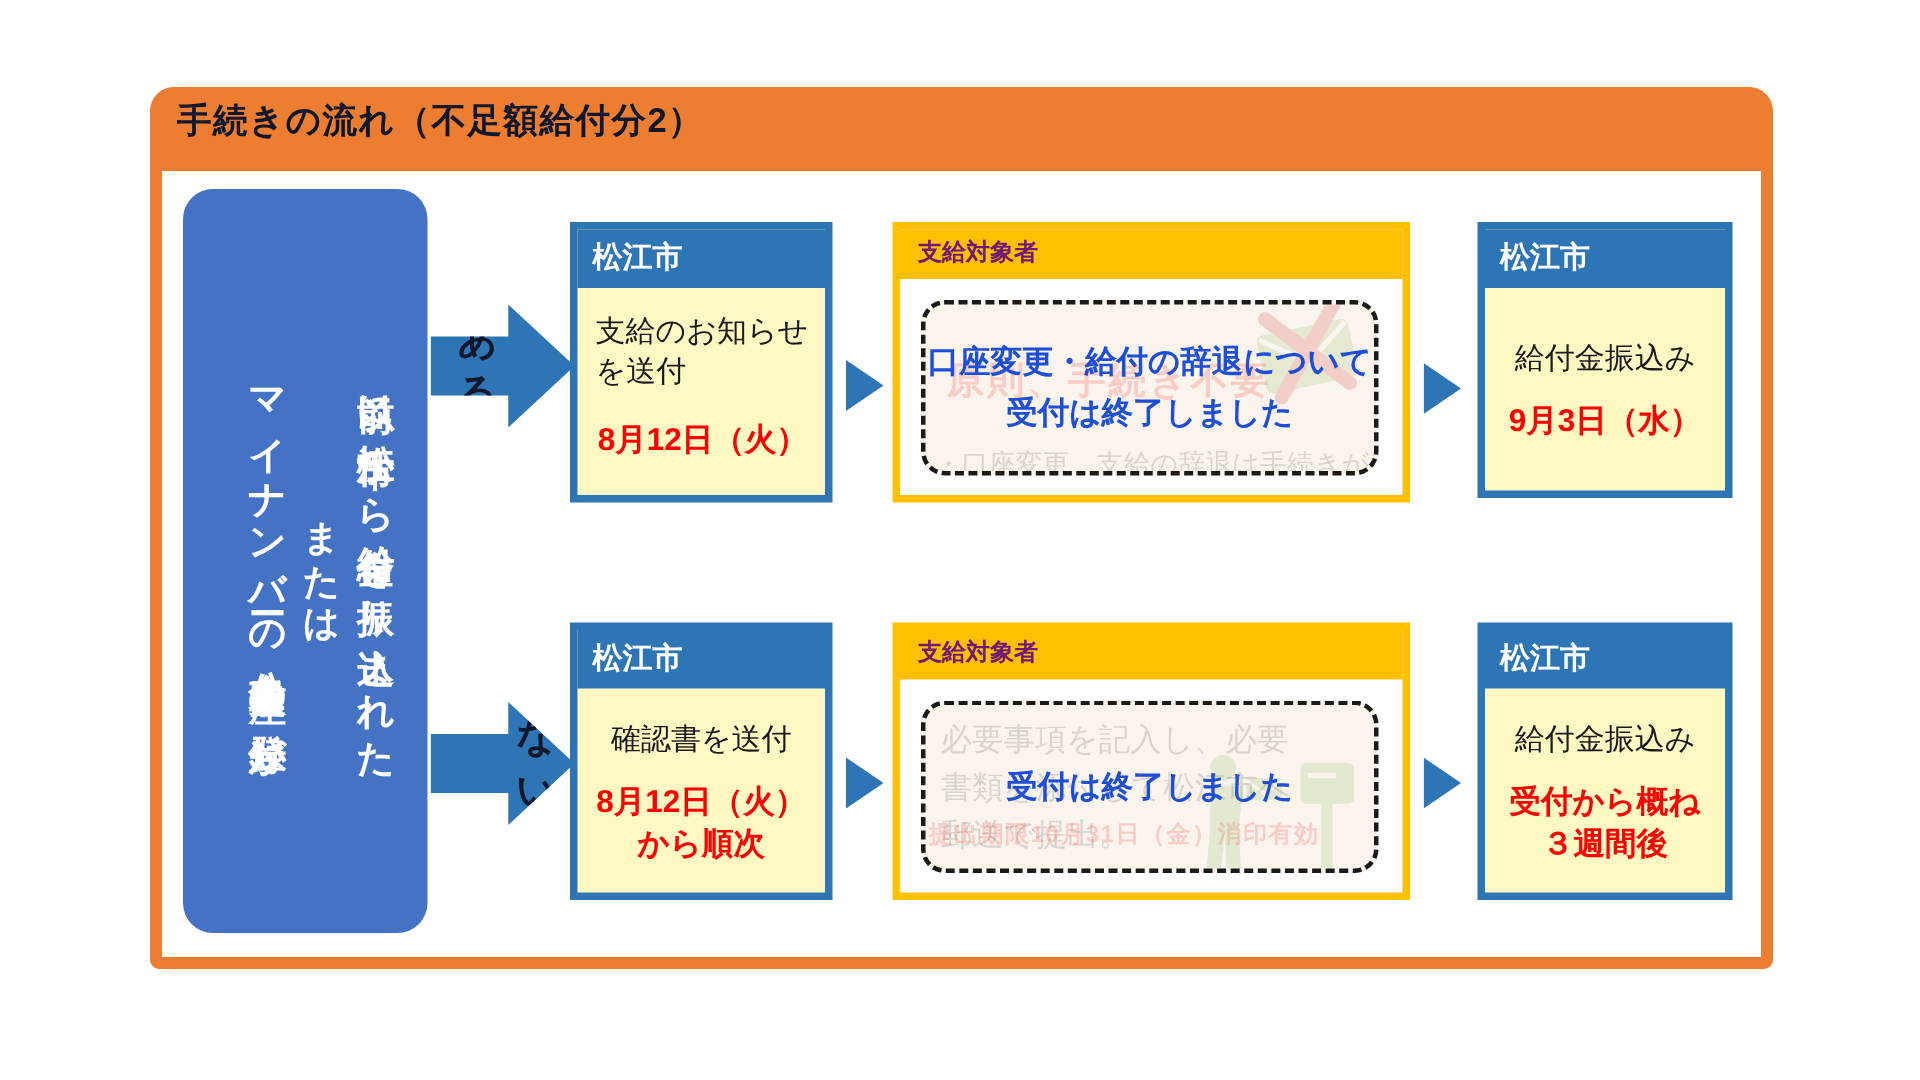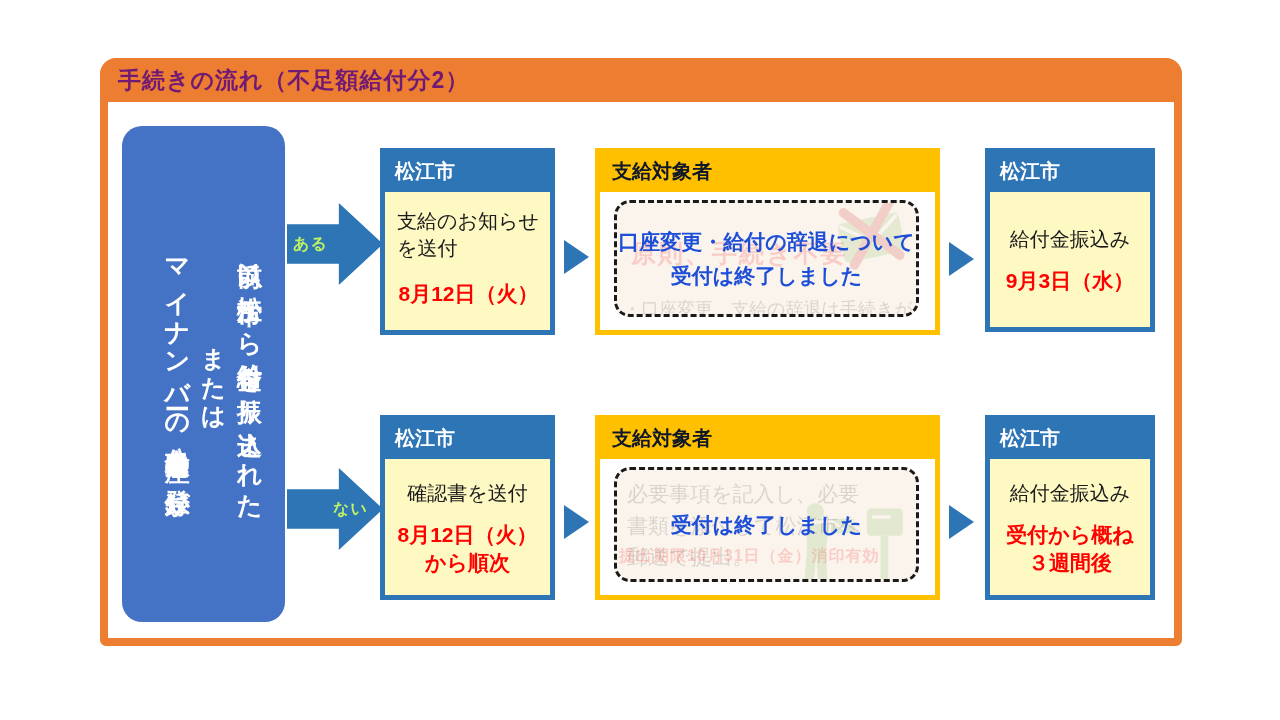--- a/index.html
+++ b/index.html
@@ -3,59 +3,59 @@
 <meta charset="utf-8">
 <style>
   * { margin:0; padding:0; box-sizing:border-box; }
   html,body { width:1280px; height:720px; background:#fff;
     font-family:"Liberation Sans","DejaVu Sans",sans-serif; }
   #canvas { position:relative; width:1280px; height:720px; background:#fff; overflow:hidden; }
 
   
   .frame { position:absolute; left:100px; top:58px; width:1082px; height:588px;
     border:8px solid #ED7D31; border-radius:18px 18px 6px 6px; background:#fff; }
-  .title-bar { position:absolute; left:100px; top:58px; width:1082px; height:44px;
-    background:#ED7D31; border-radius:16px 16px 0 0; color:#701a75; font-weight:bold;
+  .title-bar { position:absolute; left:100px; top:58px; width:1082px; height:56px;
+    background:#ED7D31; border-radius:16px 16px 0 0; color:#0f172a; font-weight:bold;
     font-size:23px; line-height:44px; padding-left:18px; letter-spacing:1px; }
 
   
   .panel { position:absolute; left:122px; top:126px; width:163px; height:496px;
     background:#4472C4; border-radius:20px; }
   .vtext { position:absolute; inset:0; writing-mode:vertical-rl; color:#fff;
     padding:14px 16px; font-size:25px; font-weight:600; }
   .vcol { text-align:center; margin:0 3px; line-height:1.35; letter-spacing:2px; }
   .vmid { font-size:24px; }
 
   
   .barrow { position:absolute; width:96px; height:82px; background:#2E75B6;
     clip-path:polygon(0 26%, 54% 26%, 54% 0, 100% 50%, 54% 100%, 54% 74%, 0 74%);
     display:flex; align-items:center; }
-  .barrow span { color:#bef264; font-weight:bold; font-size:16px; padding-left:6px; width:58px;
-    letter-spacing:1px; }
+  .barrow span { color:#0f172a; font-weight:bold; font-size:26px; padding-left:6px; width:58px;
+    text-align:center; letter-spacing:1px; }
 
   
   .tri { position:absolute; width:25px; height:34px; background:#2E75B6;
     clip-path:polygon(0 0, 100% 50%, 0 100%); }
 
   
   .bluebox { position:absolute; background:#fef9c3; border:5px solid #2E75B6; }
   .bhead { background:#2E75B6; color:#fff; font-weight:bold; font-size:20px;
     padding:5px 10px 7px 10px; }
   .bbody { padding:16px 10px 10px 12px; }
   .btext { color:#1a1a1a; font-size:20px; line-height:1.35; white-space:pre-line; }
   .bdate { color:#FF0000; font-weight:bold; font-size:21px; line-height:1.3;
     margin-top:18px; text-align:center; white-space:pre-line; }
   .bbody.center { display:flex; flex-direction:column; justify-content:center;
     align-items:center; height:calc(100% - 37px); padding:16px 6px; }
   .bbody.center .btext { text-align:center; }
   .bbody.center .bdate { margin-top:14px; }
 
   
   .goldbox { position:absolute; background:#fff; border:5px solid #FFC000; }
-  .ghead { background:#FFC000; color:#0f172a; font-weight:bold; font-size:20px;
+  .ghead { background:#FFC000; color:#701a75; font-weight:bold; font-size:16px;
     padding:5px 12px 7px 12px; }
   .dashed { position:absolute; left:14px; right:16px; top:47px; bottom:13px;
     border:3px dashed #1a1a1a; border-radius:16px; background:#FAF4EC; overflow:hidden; }
   .notice { position:absolute; inset:0; display:flex; align-items:center; justify-content:center;
     text-align:center; color:#1d4ed8; font-weight:600; font-size:21px; line-height:1.6;
     white-space:pre-line; }
   .faded-red { position:absolute; color:rgba(255,0,0,0.16); font-weight:bold; white-space:pre-line; }
   .faded-gray { position:absolute; color:rgba(100,100,100,0.22); white-space:pre-line; }
   .fr1 { left:14px; top:34px; font-size:25px; letter-spacing:2px; }
   .fg1 { left:6px; top:94px; font-size:18px; }

